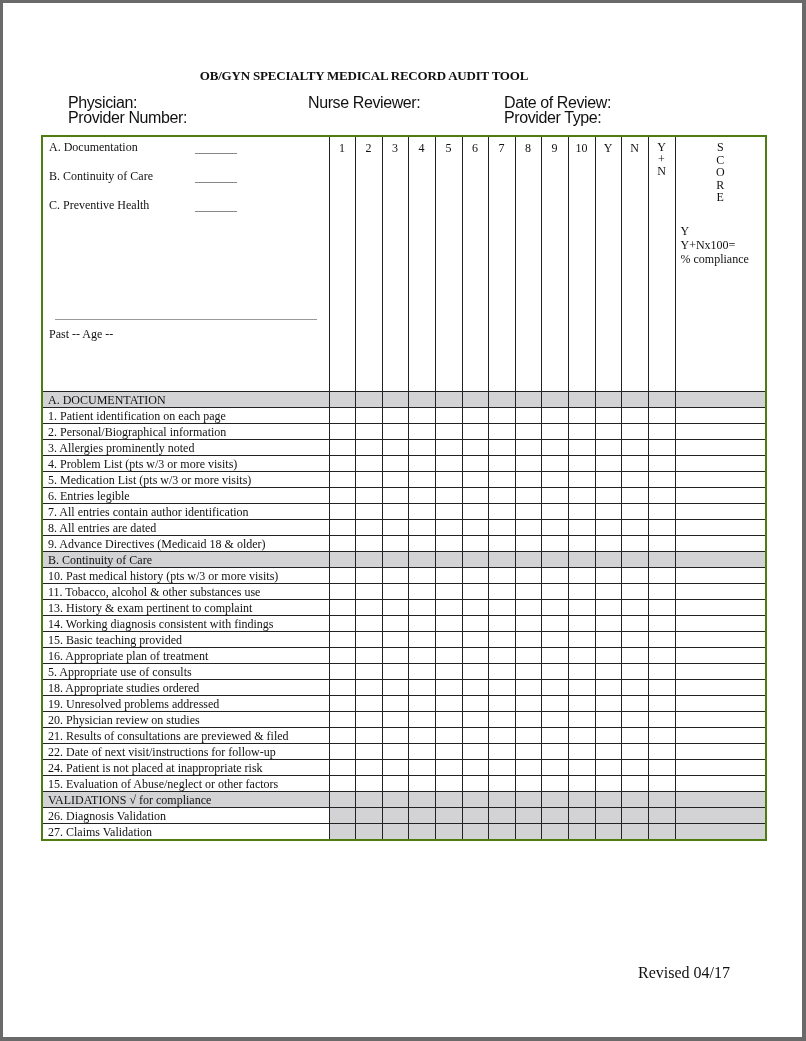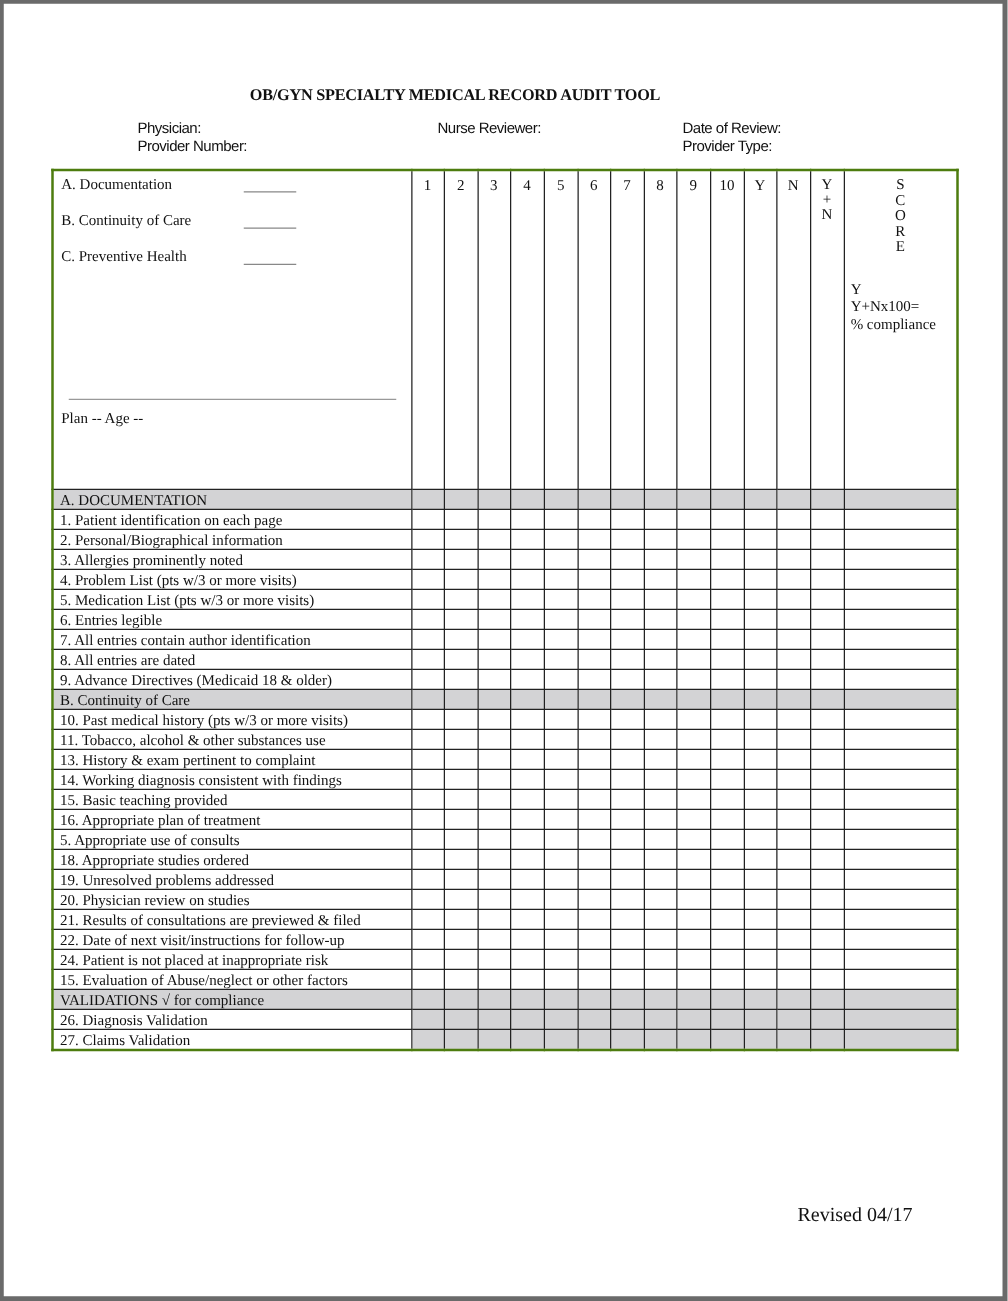--- a/index.html
+++ b/index.html
@@ -13,21 +13,21 @@
     position: absolute; left: 0; top: 0; width: 806px; height: 1041px;
     box-sizing: border-box; border: 3px solid #6a6a6a; border-right-width: 4px; border-bottom-width: 4px;
     pointer-events: none;
   }
   .title {
     position: absolute; top: 68px; left: 0; width: 728px; text-align: center;
     font-weight: bold; font-size: 13px; letter-spacing: -0.2px;
   }
   .meta {
     position: absolute; font-family: "Liberation Sans", "DejaVu Sans", sans-serif;
-    font-size: 12px; letter-spacing: -0.4px; line-height: 15px; margin-left: 42px;
+    font-size: 16px; letter-spacing: -0.4px; line-height: 15px;
   }
   table.audit {
     position: absolute; left: 41px; top: 135px;
     border-collapse: collapse; table-layout: fixed;
     border: 2px solid #4d7c0f;
   }
   table.audit td {
     border: 1.5px solid #222; padding: 0; font-size: 12px; line-height: 14px;
     height: 15px; overflow: hidden; white-space: nowrap;
   }
@@ -87,21 +87,21 @@
         <div class="sum-row" style="top:3px;">
           <span style="display:inline-block;width:146px">A. Documentation</span><span class="sum-line"></span>
         </div>
         <div class="sum-row" style="top:32px;">
           <span style="display:inline-block;width:146px">B. Continuity of Care</span><span class="sum-line"></span>
         </div>
         <div class="sum-row" style="top:61px;">
           <span style="display:inline-block;width:146px">C. Preventive Health</span><span class="sum-line"></span>
         </div>
         <div class="divider"></div>
-        <div class="sum-row" style="top:190px;">Plan -- Age --</div>
+        <div class="sum-row" style="top:190px;">Past -- Age --</div>
       </td>
       <td class="hdr-col">1</td>
       <td class="hdr-col">2</td>
       <td class="hdr-col">3</td>
       <td class="hdr-col">4</td>
       <td class="hdr-col">5</td>
       <td class="hdr-col">6</td>
       <td class="hdr-col">7</td>
       <td class="hdr-col">8</td>
       <td class="hdr-col">9</td>

